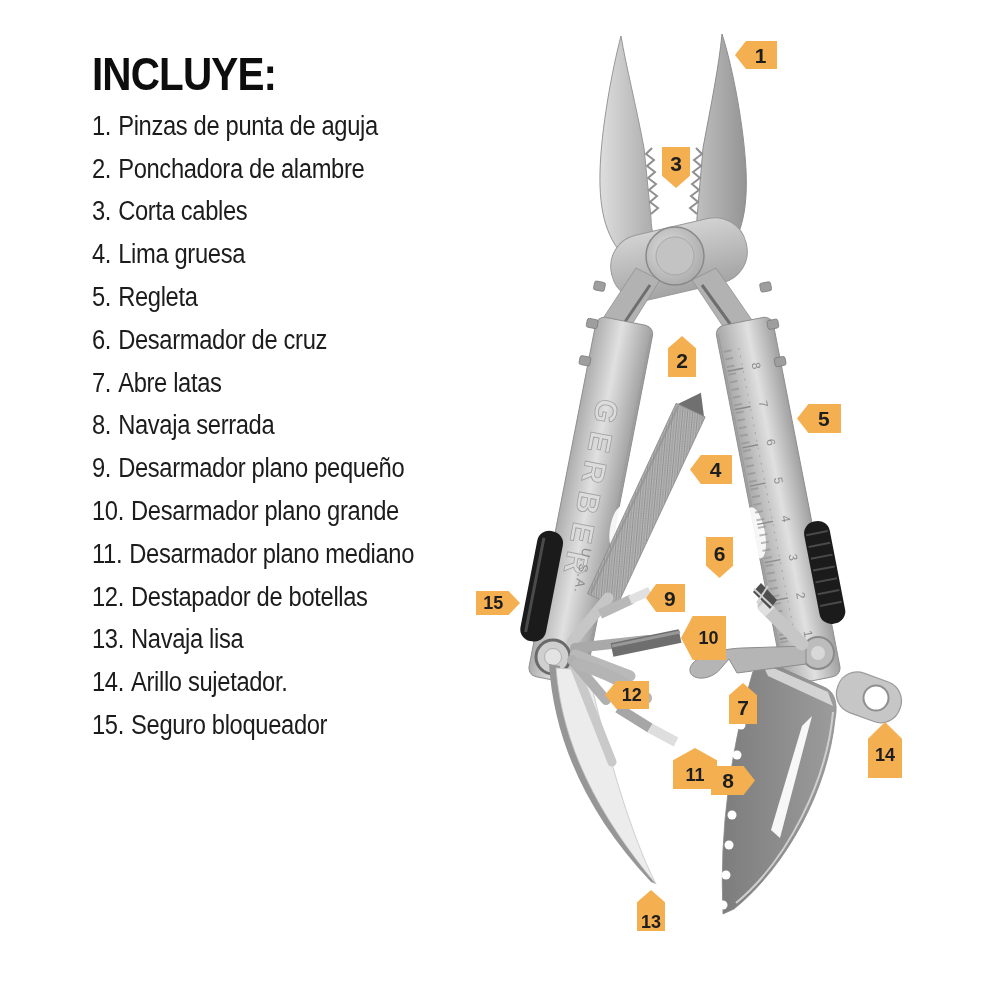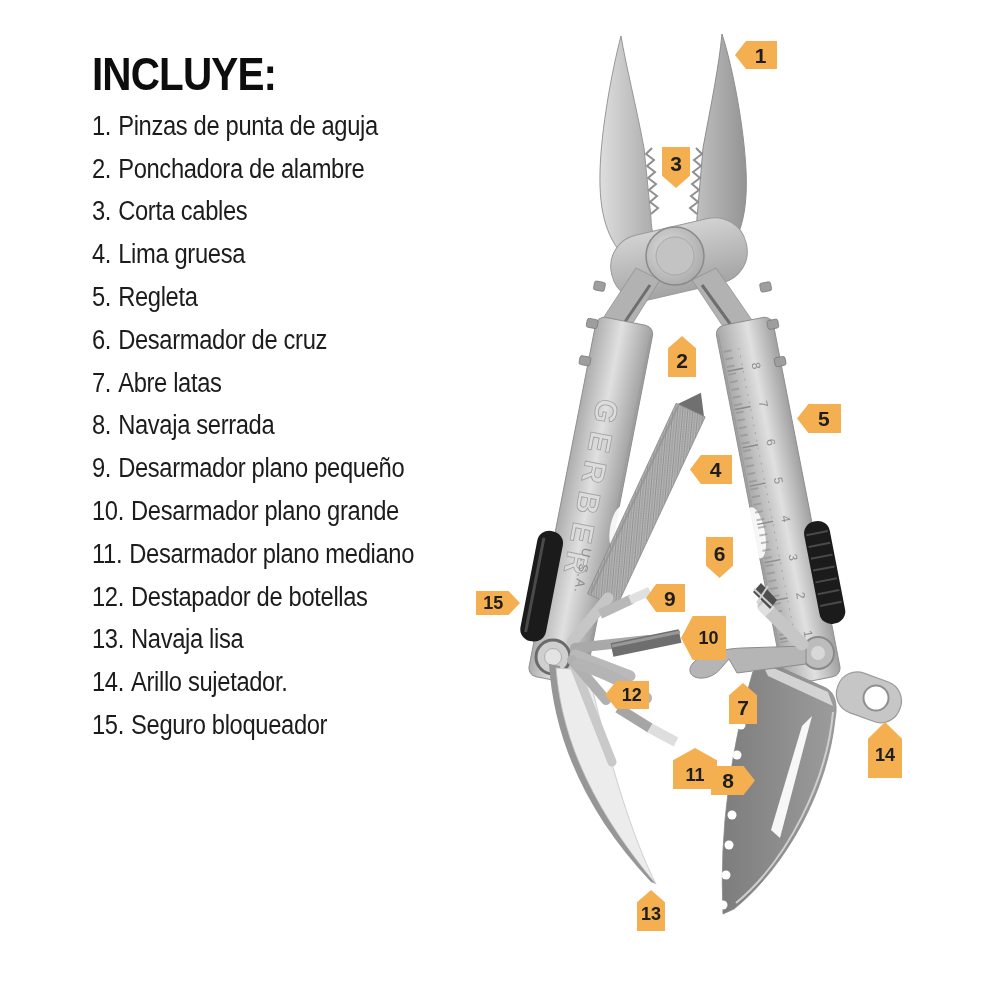--- a/index.html
+++ b/index.html
@@ -319,21 +319,21 @@
     </div>
   <div class="callout dir-left" style="left: 681px; top: 616px; width: 45px; height: 44px; background: rgb(244, 175, 80); color: rgb(30, 30, 30); font-size: 18px;">
       <span class="num">10</span>
     </div>
   <div class="callout dir-up" style="left: 656px; top: 748px; width: 44px; height: 41px; background: rgb(244, 175, 80); color: rgb(30, 30, 30); font-size: 18px; margin-left: 17px;">
       <span class="num">11</span>
     </div>
   <div class="callout dir-left" style="left: 605px; top: 681px; width: 44px; height: 28px; background: rgb(244, 175, 80); color: rgb(30, 30, 30); font-size: 18px;">
       <span class="num">12</span>
     </div>
-  <div class="callout dir-up" style="left: 637px; top: 890px; width: 28px; height: 41px; background: rgb(244, 175, 80); color: rgb(30, 30, 30); font-size: 18px;">
+  <div class="callout dir-up" style="left: 637px; top: 890px; width: 28px; height: 41px; background: rgb(244, 175, 80); color: rgb(30, 30, 30); font-size: 18px; align-items: flex-end;">
       <span class="num">13</span>
     </div>
   <div class="callout dir-up" style="left: 868px; top: 722px; width: 34px; height: 56px; background: rgb(244, 175, 80); color: rgb(30, 30, 30); font-size: 18px;">
       <span class="num">14</span>
     </div>
   <div class="callout dir-right" style="left: 476px; top: 591px; width: 44px; height: 24px; background: rgb(244, 175, 80); color: rgb(30, 30, 30); font-size: 18px;">
       <span class="num">15</span>
     </div>
 
 </div>

